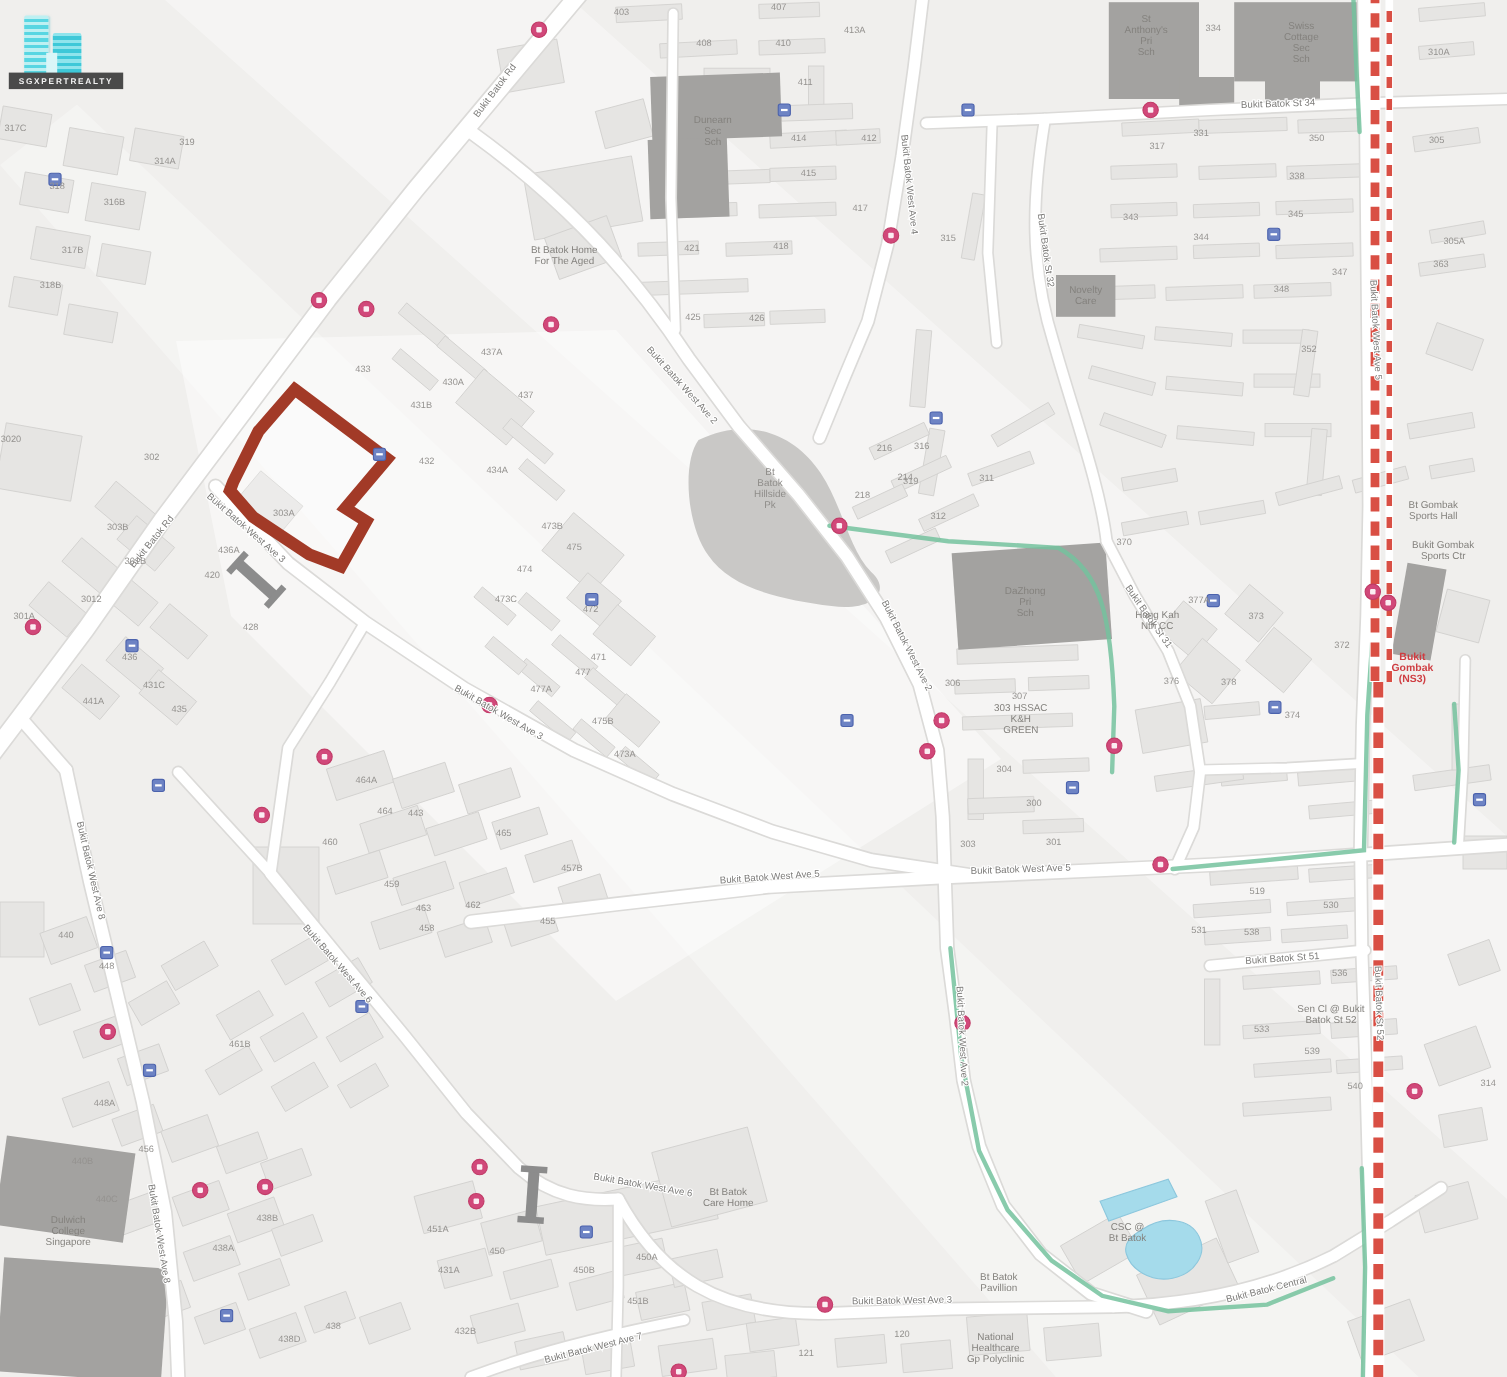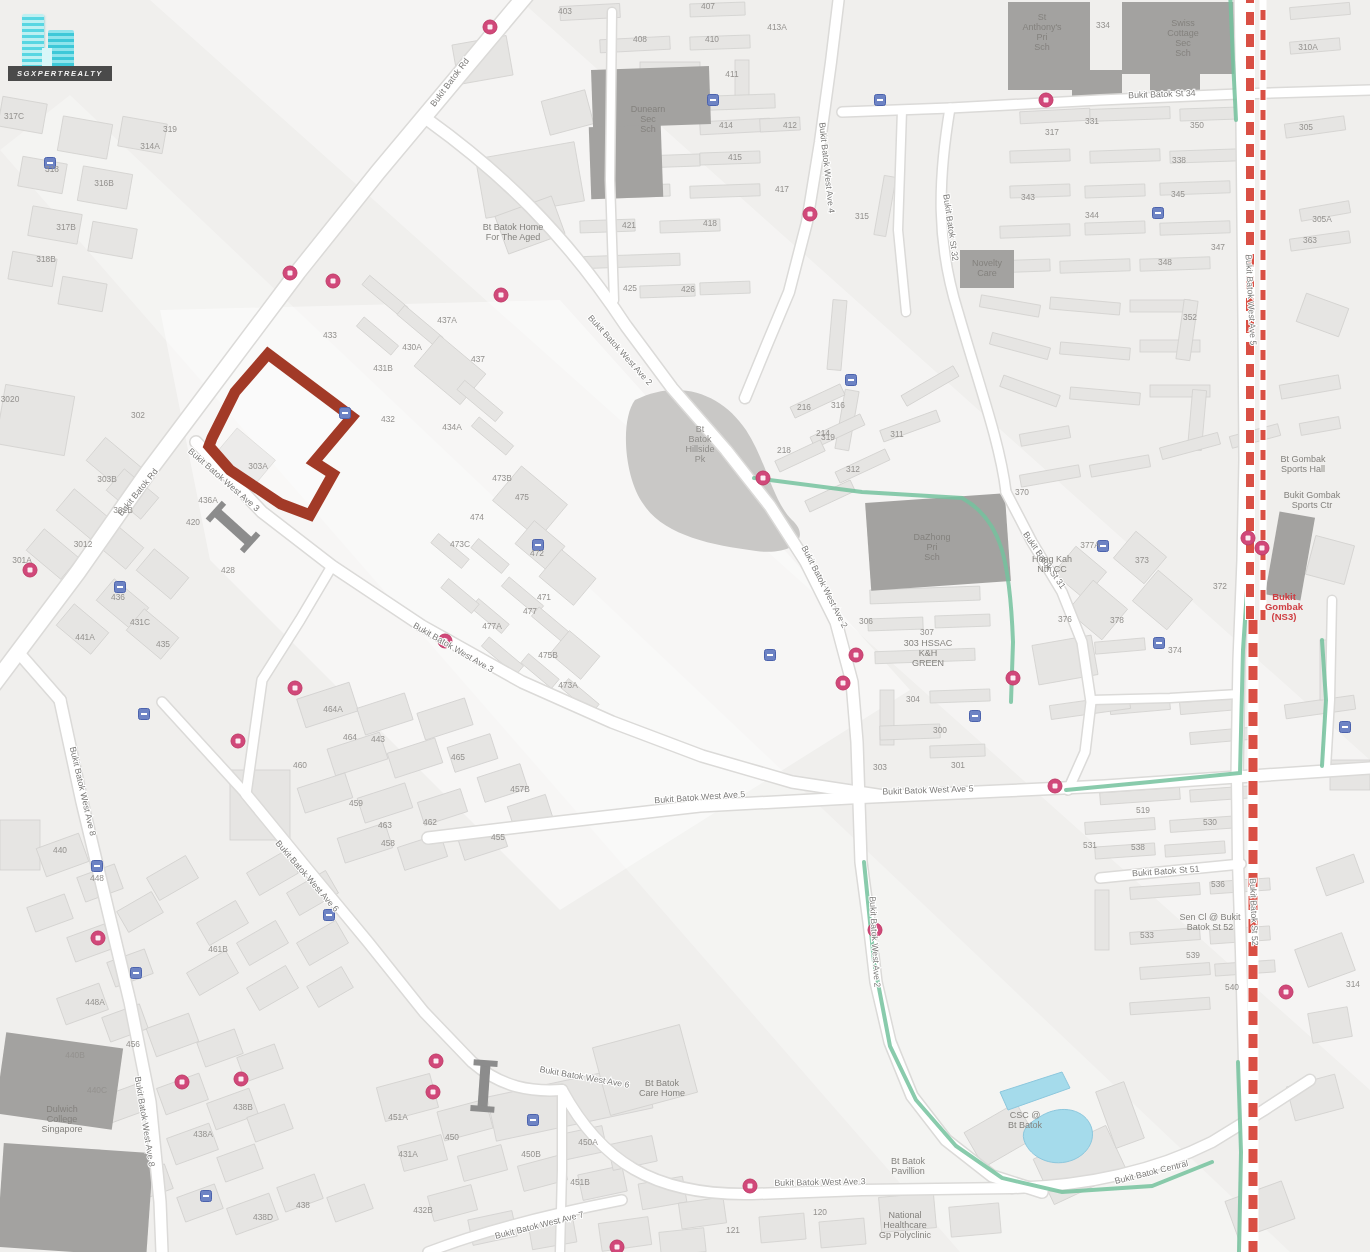--- a/index.html
+++ b/index.html
@@ -5,21 +5,21 @@
   html,body{margin:0;padding:0;background:#e8e8e8;}
   .stage{position:relative;width:1370px;height:1252px;overflow:hidden;background:#f0efed;
          font-family:"Liberation Sans",sans-serif;}
   svg text{font-family:"Liberation Sans",sans-serif;}
   .blk{font-size:8.4px;fill:#94928f;}
   .rd{font-size:8.8px;fill:#7d7c7a;paint-order:stroke;stroke:#ffffff;stroke-width:2px;}
   .poi{font-size:9px;fill:#84827e;}
   .poi-red{font-size:9.5px;font-weight:bold;fill:#cf3d42;}
   .park-lbl{font-size:9px;fill:#8f8d8a;}
   
-  .logo{position:absolute;left:8px;top:4px;width:110px;height:86px;z-index:5;font-style:italic;}
+  .logo{position:absolute;left:8px;top:4px;width:110px;height:86px;z-index:5;}
   .logo .b1{position:absolute;left:14px;top:10px;width:22px;height:56px;border-radius:2px;
     background:repeating-linear-gradient(180deg,#bdf0f2 0 3px,#58d6e2 3px 6px);box-shadow:1px 1px 2px rgba(120,200,210,.55);}
   .logo .b2{position:absolute;left:40px;top:26px;width:26px;height:40px;border-radius:2px;
     background:repeating-linear-gradient(180deg,#8fe4ec 0 3px,#3ec8d8 3px 6px);}
   .logo .b3{position:absolute;left:34px;top:44px;width:10px;height:22px;background:#d9f6f8;}
   .logo .band{position:absolute;left:0px;top:62px;width:104px;height:15px;background:#4a4a4a;
     color:#f2f2f2;font-size:7.5px;letter-spacing:1.6px;line-height:15px;text-align:center;font-weight:bold;}
 </style>
 </head>
 <body>

